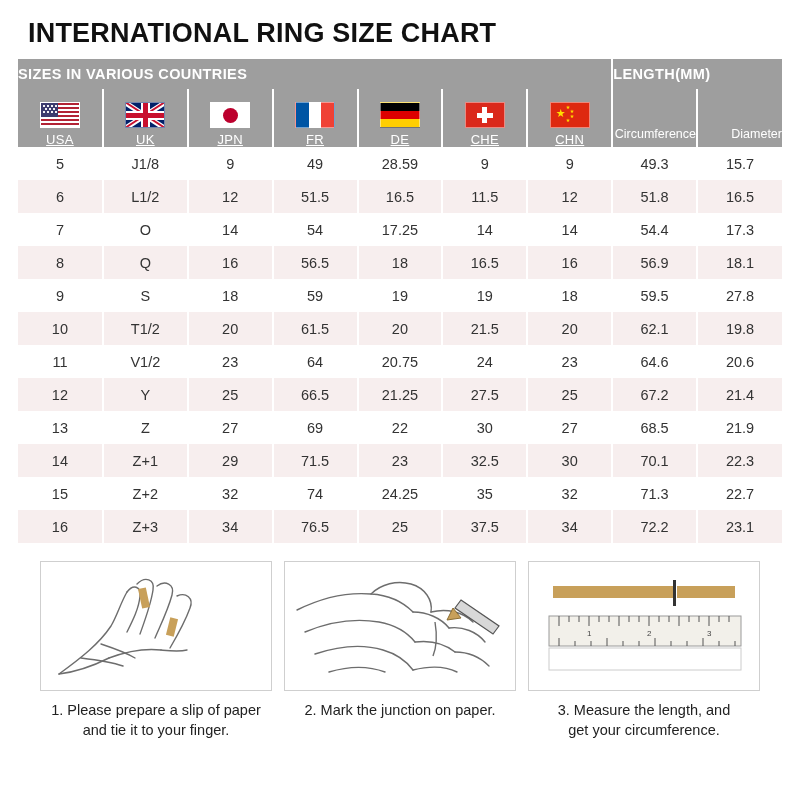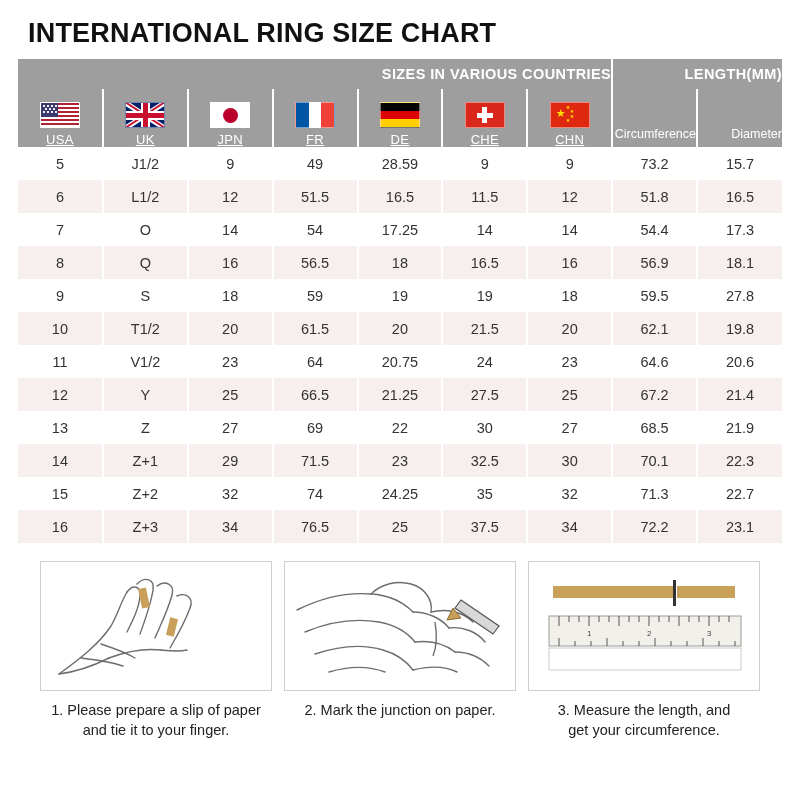--- a/index.html
+++ b/index.html
@@ -35,21 +35,21 @@
     table-layout: fixed;
     font-size: 14.5px;
   }
   table.ring td, table.ring th {
     padding: 0;
     margin: 0;
   }
   .hdr-group {
     background: #9e9e9e;
     color: #ffffff;
-    text-align: right;
+    text-align: left;
     font-size: 14.5px;
     height: 30px;
     letter-spacing: 0.4px;
     border-right: 2px solid #ffffff;
   }
   .hdr-group.last { border-right: none; }
   .flagrow td {
     background: #9e9e9e;
     text-align: center;
     vertical-align: bottom;
@@ -255,27 +255,27 @@
           <div class="lenlabel">Circumference</div>
         </td>
         <td class="lastcell">
           <div class="lenlabel">Diameter</div>
         </td>
       </tr>
     </thead>
     <tbody id="table-body">
         <tr class="odd">
           <td>5</td>
-          <td>J1/2</td>
+          <td>J1/8</td>
           <td>9</td>
           <td>49</td>
           <td>28.59</td>
           <td>9</td>
           <td>9</td>
-          <td>73.2</td>
+          <td>49.3</td>
           <td>15.7</td>
         </tr>
         <tr class="even">
           <td>6</td>
           <td>L1/2</td>
           <td>12</td>
           <td>51.5</td>
           <td>16.5</td>
           <td>11.5</td>
           <td>12</td>

